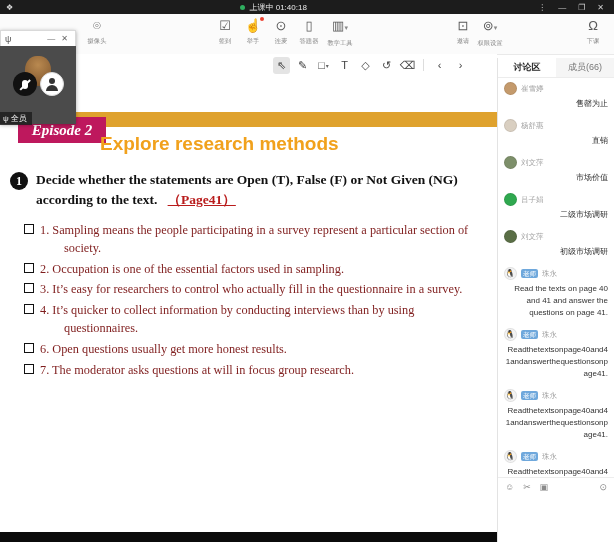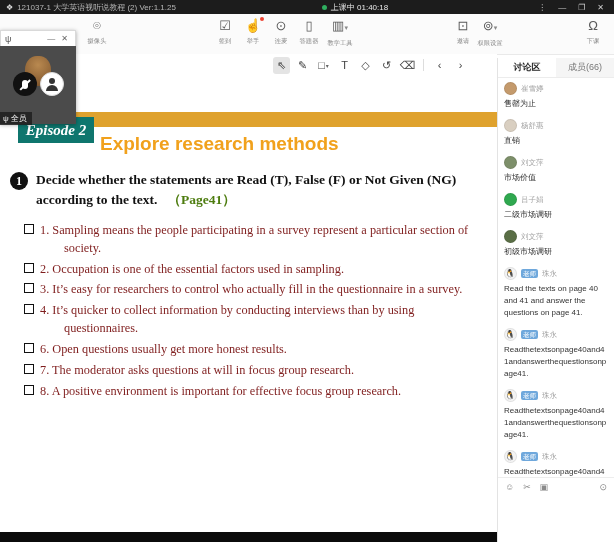--- a/index.html
+++ b/index.html
@@ -31,31 +31,31 @@
            display:flex;align-items:center;justify-content:flex-end;gap:4px;padding-right:28px;box-sizing:border-box;}
   .dtool{width:17px;height:17px;display:flex;align-items:center;justify-content:center;
          color:#444;font-size:11px;border-radius:3px;}
   .dtool.active{background:#e4e4e4;}
   .dtool .caret{font-size:6px;color:#666;margin-left:1px;}
   .dsep{width:1px;height:12px;background:#ddd;margin:0 3px;}
 
   
   .slide{position:absolute;top:76px;left:0;width:497px;height:456px;background:#fff;overflow:hidden;}
   .band{position:absolute;top:36px;left:56px;right:0;height:15px;background:#dfa22e;}
-  .episode{position:absolute;top:41px;left:18px;width:76px;height:26px;background:#0f766e;
+  .episode{position:absolute;top:41px;left:18px;width:88px;height:26px;background:#be185d;
            color:#fff;display:flex;align-items:center;justify-content:center;
            font-family:"Liberation Serif",serif;font-weight:bold;font-style:italic;font-size:15px;}
   .slidetitle{position:absolute;top:57px;left:100px;color:#f1a11c;font-weight:bold;font-size:19px;
               font-family:"Liberation Sans",sans-serif;letter-spacing:0px;}
   .tasknum{position:absolute;top:96px;left:10px;width:18px;height:18px;border-radius:50%;background:#111;
            color:#fff;display:flex;align-items:center;justify-content:center;
            font-family:"Liberation Serif",serif;font-weight:bold;font-size:12px;}
   .instruction{position:absolute;top:94px;left:36px;width:452px;
                font-family:"Liberation Serif",serif;font-weight:bold;font-size:13.5px;color:#111;line-height:1.45;}
-  .pageref{color:#4d7c0f;}
+  .pageref{color:#b91c1c;text-decoration:underline;}
   .statements{position:absolute;top:146px;left:24px;width:466px;
               font-family:"Liberation Serif",serif;font-size:12.3px;color:#7f1d1d;}
   .stmt{padding-left:40px;text-indent:-40px;line-height:1.45;margin-bottom:3px;}
   .stmt.gap{margin-top:12px;}
   .cbx{display:inline-block;width:8px;height:8px;border:1px solid #111;margin-right:6px;
        vertical-align:baseline;position:relative;top:0px;}
 
   
   .vwin{position:absolute;top:30px;left:0;width:76px;height:94px;z-index:30;
         box-shadow:0 1px 4px rgba(0,0,0,.35);}
@@ -79,21 +79,21 @@
   .allbadge{position:absolute;left:0;bottom:-1px;background:rgba(30,30,30,.85);color:#eee;
             font-size:8px;padding:1px 5px 1px 3px;display:flex;align-items:center;gap:2px;}
 
   
   .sidebar{position:absolute;top:58px;left:497px;width:117px;bottom:0;background:#fff;
            border-left:1px solid #e3e3e3;display:flex;flex-direction:column;box-sizing:border-box;}
   .tabs{display:flex;height:19px;border-bottom:1px solid #ececec;flex:none;}
   .tab{flex:1;display:flex;align-items:center;justify-content:center;font-size:9px;cursor:default;}
   .tab.active{background:#fff;color:#222;font-weight:bold;}
   .tab.inactive{background:#f5f5f5;color:#777;}
-  .msgs{flex:1;overflow:hidden;padding:4px 6px 0 6px;position:relative;}
+  .msgs{flex:1;overflow:hidden;padding:4px 6px 0 6px;position:relative;text-align:right;}
   .msg{margin-bottom:9px;}
   .mhead{display:flex;align-items:center;gap:4px;margin-bottom:3px;}
   .avatar{width:13px;height:13px;border-radius:50%;flex:none;border:1px solid rgba(0,0,0,.08);box-sizing:border-box;
           display:flex;align-items:center;justify-content:center;font-size:8px;}
   .mname{font-size:7.5px;color:#a3a3a3;white-space:nowrap;}
   .mbadge{background:#6fa8dc;color:#fff;font-size:6.5px;border-radius:2px;padding:0 2px;line-height:9px;}
   .mtext{font-size:8px;color:#333;line-height:1.5;word-wrap:break-word;}
   .mtext.brk{word-break:break-all;}
   .inputbar{flex:none;height:18px;border-top:1px solid #ededed;display:flex;align-items:center;
             gap:9px;padding:0 7px;color:#8a8a8a;font-size:9px;}
@@ -103,21 +103,20 @@
   
   .bottomstrip{position:absolute;left:0;bottom:0;width:497px;height:10px;background:#0b0b0b;z-index:5;}
 </style>
 </head>
 <body>
 
 <div class="app">
 
   <div class="titlebar">
     <span class="logo">❖</span>
-    <span class="apptitle">121037-1 大学英语视听说教程 (2)  Ver:1.1.25</span>
     <span class="spacer"></span>
     <span class="statusdot"></span>
     <span class="statustxt">上课中 01:40:18</span>
     <span class="spacer"></span>
     <span class="winctl">⋮</span>
     <span class="winctl">—</span>
     <span class="winctl">❐</span>
     <span class="winctl">✕</span>
   </div>
 
@@ -191,32 +190,31 @@
         <span>›</span>
       </div>
   </div>
 
   <div class="slide">
     <div class="band"></div>
     <div class="episode">Episode 2</div>
     <div class="slidetitle">Explore research methods</div>
     <div class="tasknum">1</div>
     <div class="instruction">
-      <span>Decide whether the statements are Read (T), False (F) or Not Given (NG)</span><br>
+      <span>Decide whether the statements are Open (T), False (F) or Not Given (NG)</span><br>
       <span>according to the text.</span>&nbsp;&nbsp;
       <span class="pageref">（Page41）</span>
     </div>
     <div class="statements">
       <div class="stmt"><span class="cbx"></span><span>1.</span> <span>Sampling means the people participating in a survey represent a particular section of society.</span></div>
       <div class="stmt"><span class="cbx"></span><span>2.</span> <span>Occupation is one of the essential factors used in sampling.</span></div>
       <div class="stmt"><span class="cbx"></span><span>3.</span> <span>It’s easy for researchers to control who actually fill in the questionnaire in a survey.</span></div>
       <div class="stmt"><span class="cbx"></span><span>4.</span> <span>It’s quicker to collect information by conducting interviews than by using questionnaires.</span></div>
       <div class="stmt"><span class="cbx"></span><span>6.</span> <span>Open questions usually get more honest results.</span></div>
       <div class="stmt"><span class="cbx"></span><span>7.</span> <span>The moderator asks questions at will in focus group research.</span></div>
-      <div class="stmt"><span class="cbx"></span><span>8.</span> <span>A positive environment is important for effective focus group research.</span></div>
     </div>
   </div>
 
   <div class="vwin">
     <div class="vtitle">
       <span>ψ</span>
       <span class="vspacer"></span>
       <span class="vctl">—</span>
       <span class="vctl">✕</span>
     </div>

